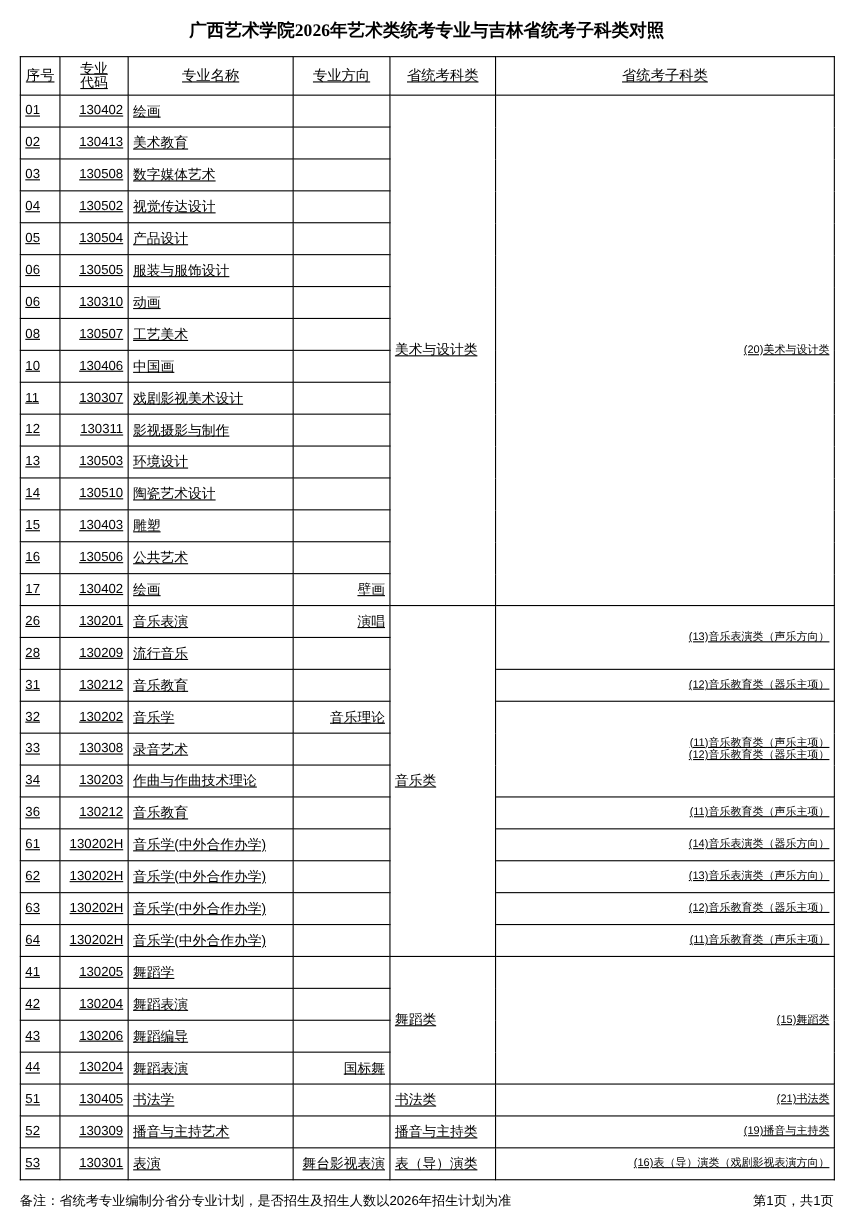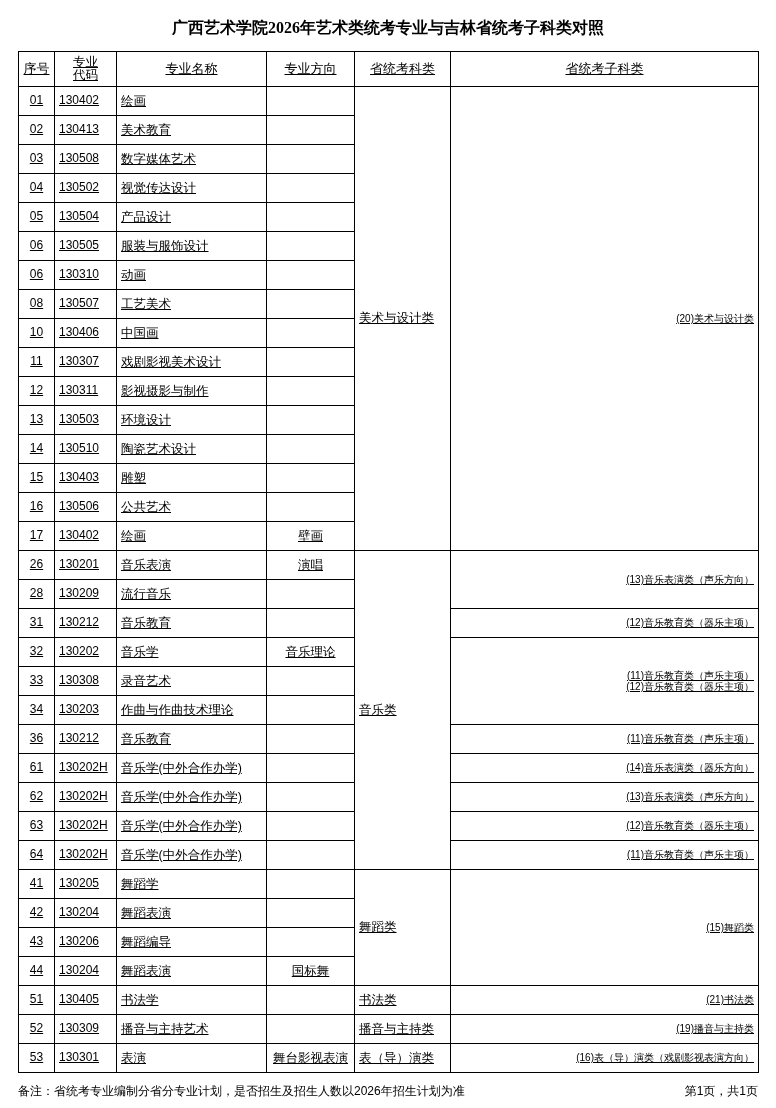--- a/index.html
+++ b/index.html
@@ -48,35 +48,34 @@
     text-align: center;
     font-size: 13px;
     height: 34px;
     padding: 2px 2px;
   }
   .hdr .two-line {
     line-height: 1.05;
     font-size: 12.5px;
   }
   td.c-no {
-    text-align: center;
     font-size: 12px;
   }
   td.c-code {
-    text-align: left;
+    text-align: right;
     font-size: 12px;
   }
   td.c-name {
     text-align: left;
     font-size: 12.5px;
     padding-left: 6px;
     margin-left: 28px;
   }
   td.c-dir {
-    text-align: center;
+    text-align: right;
     font-size: 12.5px;
     padding-left: 6px;
   }
   td.c-cat {
     text-align: left;
     font-size: 12.5px;
     padding-left: 8px;
   }
   td.c-sub {
     text-align: right;

